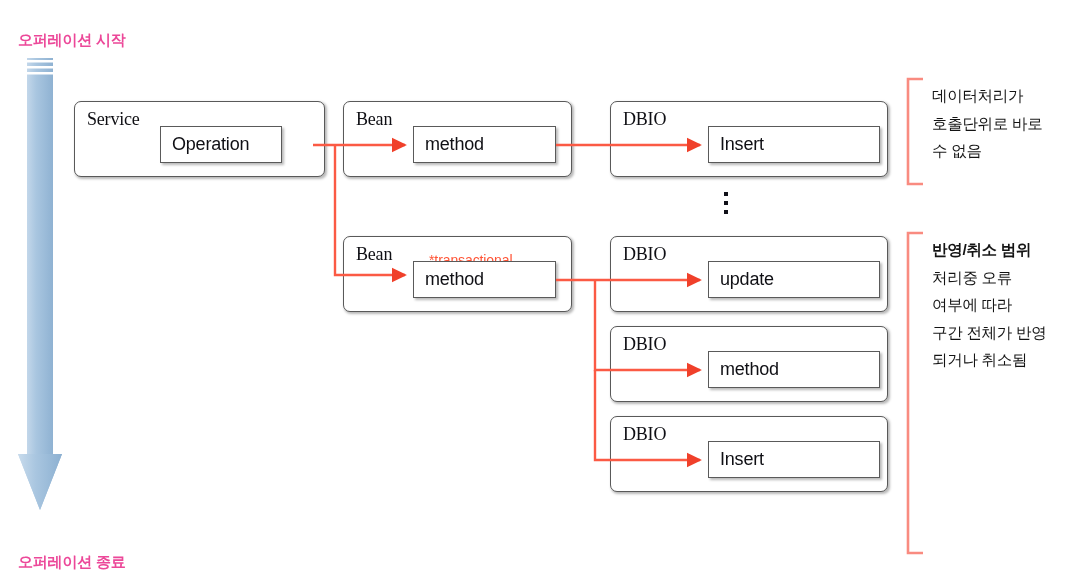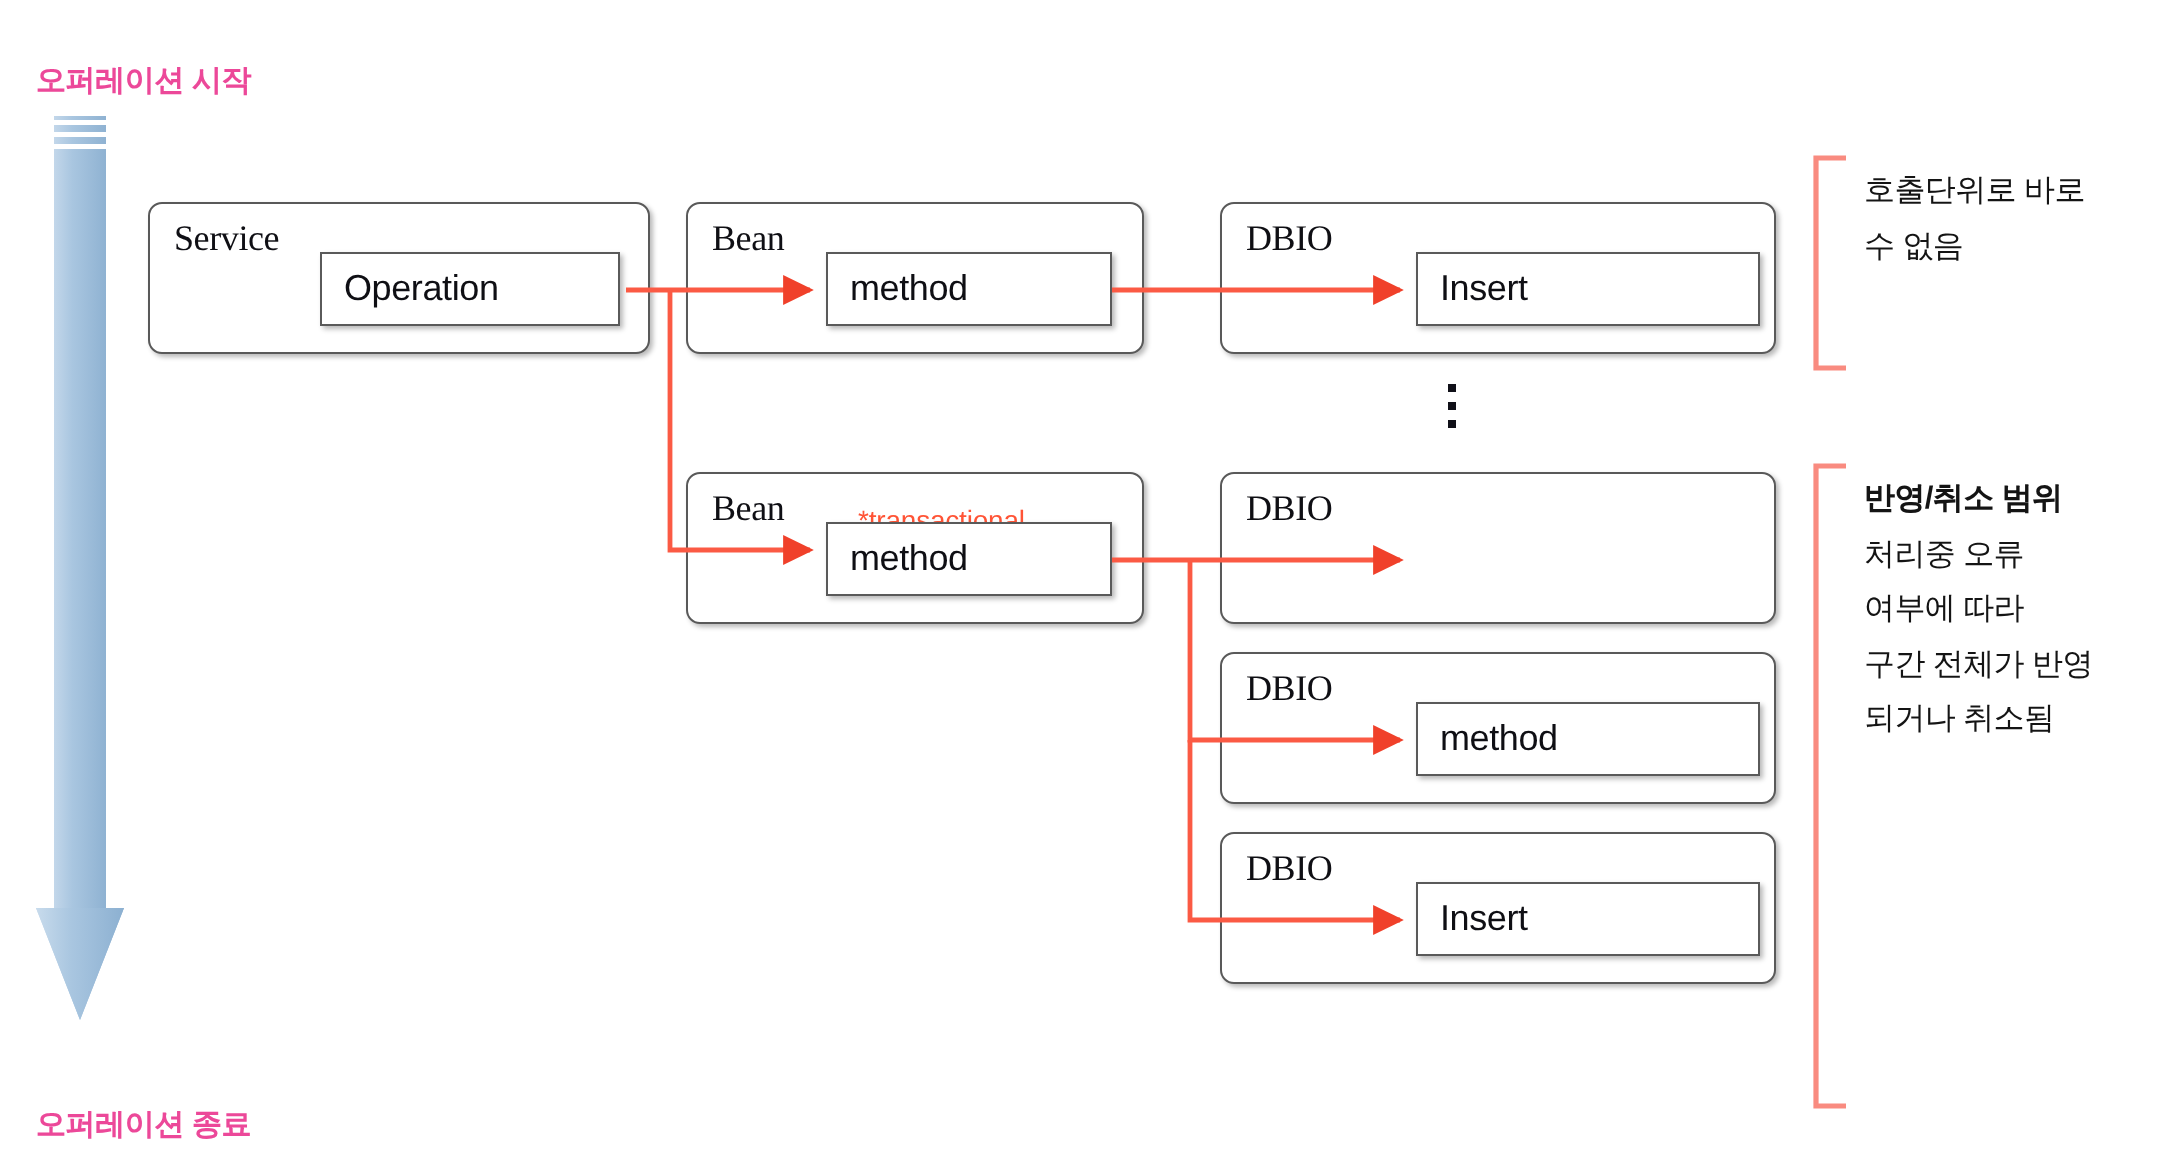--- a/index.html
+++ b/index.html
@@ -152,21 +152,21 @@
     <rect x="9" y="2" width="26" height="2.5" fill="#ffffff"></rect>
     <rect x="9" y="8" width="26" height="2.5" fill="#ffffff"></rect>
     <rect x="9" y="14" width="26" height="2.5" fill="#ffffff"></rect>
   </svg>
 
   <div class="flow-label end">오퍼레이션 종료</div>
 
   <div class="outer-box" style="left:74px; top:101px; width:251px; height:76px;">
     <span class="outer-label">Service</span>
   </div>
-  <div class="inner-box" style="left:160px; top:126px; width:150px; height:37px;">
+  <div class="inner-box" style="left:160px; top:126px; width:122px; height:37px;">
     <span class="inner-label">Operation</span>
   </div>
 
   <div class="outer-box" style="left:343px; top:101px; width:229px; height:76px;">
     <span class="outer-label">Bean</span>
   </div>
   <div class="inner-box" style="left:413px; top:126px; width:143px; height:37px;">
     <span class="inner-label">method</span>
   </div>
 
@@ -186,20 +186,23 @@
   <div class="outer-box" style="left:343px; top:236px; width:229px; height:76px;">
     <span class="outer-label">Bean</span>
   </div>
   <div class="tx-tag" style="left:429px; top:236px;">*transactional</div>
   <div class="inner-box" style="left:413px; top:261px; width:143px; height:37px;">
     <span class="inner-label">method</span>
   </div>
 
   <div class="outer-box" style="left:610px; top:236px; width:278px; height:76px;">
     <span class="outer-label">DBIO</span>
+  </div>
+  <div class="inner-box" style="left:708px; top:261px; width:172px; height:37px;">
+    <span class="inner-label">update</span>
   </div>
 
   <div class="outer-box" style="left:610px; top:326px; width:278px; height:76px;">
     <span class="outer-label">DBIO</span>
   </div>
   <div class="inner-box" style="left:708px; top:351px; width:172px; height:37px;">
     <span class="inner-label">method</span>
   </div>
 
   <div class="outer-box" style="left:610px; top:416px; width:278px; height:76px;">
@@ -229,20 +232,21 @@
       <path d="M595,370 L595,460 L700,460" marker-end="url(#ah)"></path>
     </g>
 
     <g stroke="#f98b80" stroke-width="2.6" fill="none" stroke-linecap="butt" stroke-linejoin="miter">
       <path d="M923,79 L908,79 L908,184 L923,184"></path>
       <path d="M923,233 L908,233 L908,553 L923,553"></path>
     </g>
   </svg>
 
   <div class="annot annot-1">
+    <div>데이터처리가</div>
     <div>호출단위로 바로</div>
     <div>수 없음</div>
   </div>
 
   <div class="annot annot-2">
     <div class="hdr">반영/취소 범위</div>
     <div>처리중 오류</div>
     <div>여부에 따라</div>
     <div>구간 전체가 반영</div>
     <div>되거나 취소됨</div>

